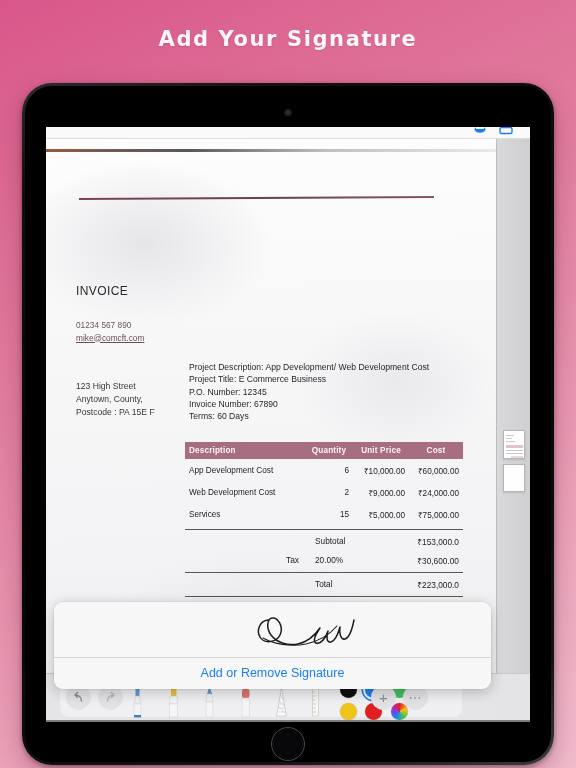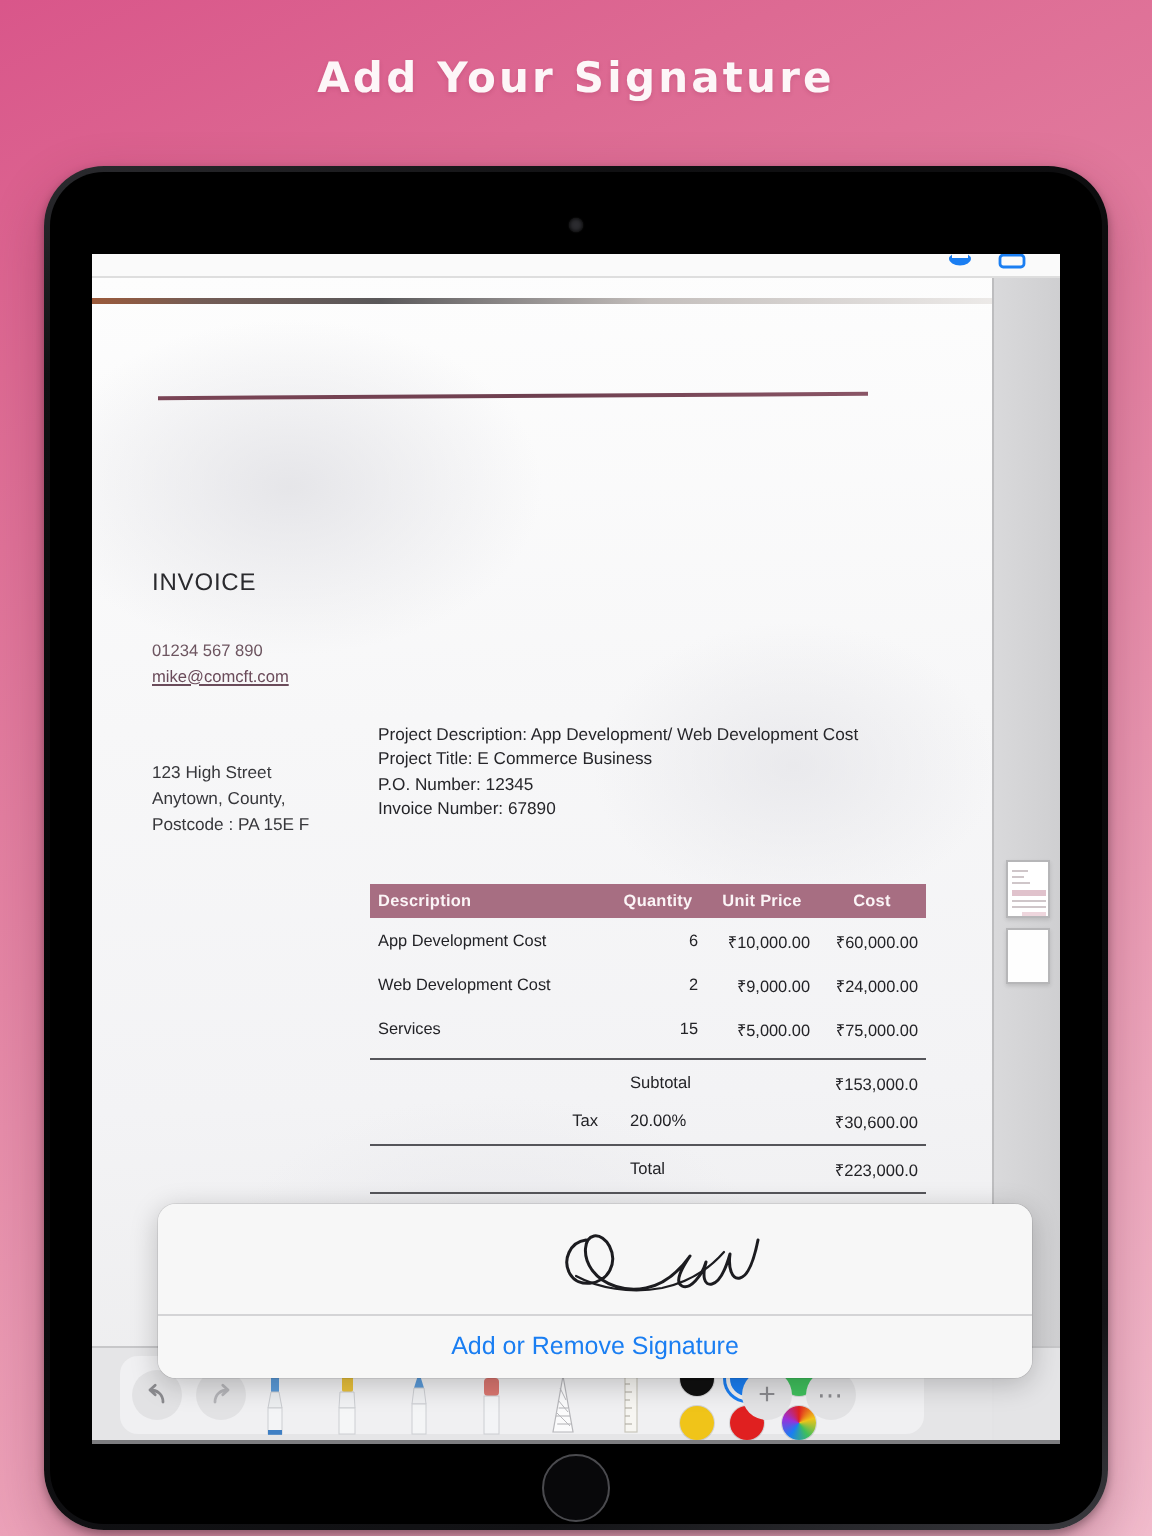--- a/index.html
+++ b/index.html
@@ -279,21 +279,20 @@
   .sig-popover {
     position: absolute;
     left: 8px;
     top: 475px;
     width: 437px;
     background: #f7f7f7;
     border-radius: 9px;
     box-shadow: 0 3px 14px rgba(0,0,0,0.22), 0 0 0 0.5px rgba(0,0,0,0.08);
     z-index: 8;
     overflow: hidden;
-    margin-left: 25px;
   }
   .sig-canvas {
     height: 55px;
     position: relative;
     background: #f7f7f7;
   }
   .sig-canvas svg { position:absolute; left: 200px; top: 6px; }
   .sig-divider { height: 0.6px; background: #d4d4d6; }
   .sig-action {
     height: 31px;
@@ -421,20 +420,21 @@
         <div>Anytown, County,</div>
         <div>Postcode : PA 15E F</div>
       </div>
 
 
       <div class="project-block">
         <div>Project Description: App Development/ Web Development Cost</div>
         <div>Project Title: E Commerce Business</div>
         <div>P.O. Number: 12345</div>
         <div>Invoice Number: 67890</div>
+        <div>Terms: 60 Days</div>
       </div>
 
       <table class="items-table">
         <thead>
           <tr>
             <th style="width:120px">Description</th>
             <th class="num" style="width:48px">Quantity</th>
             <th class="num" style="width:56px">Unit Price</th>
             <th class="num" style="width:54px">Cost</th>
           </tr>

